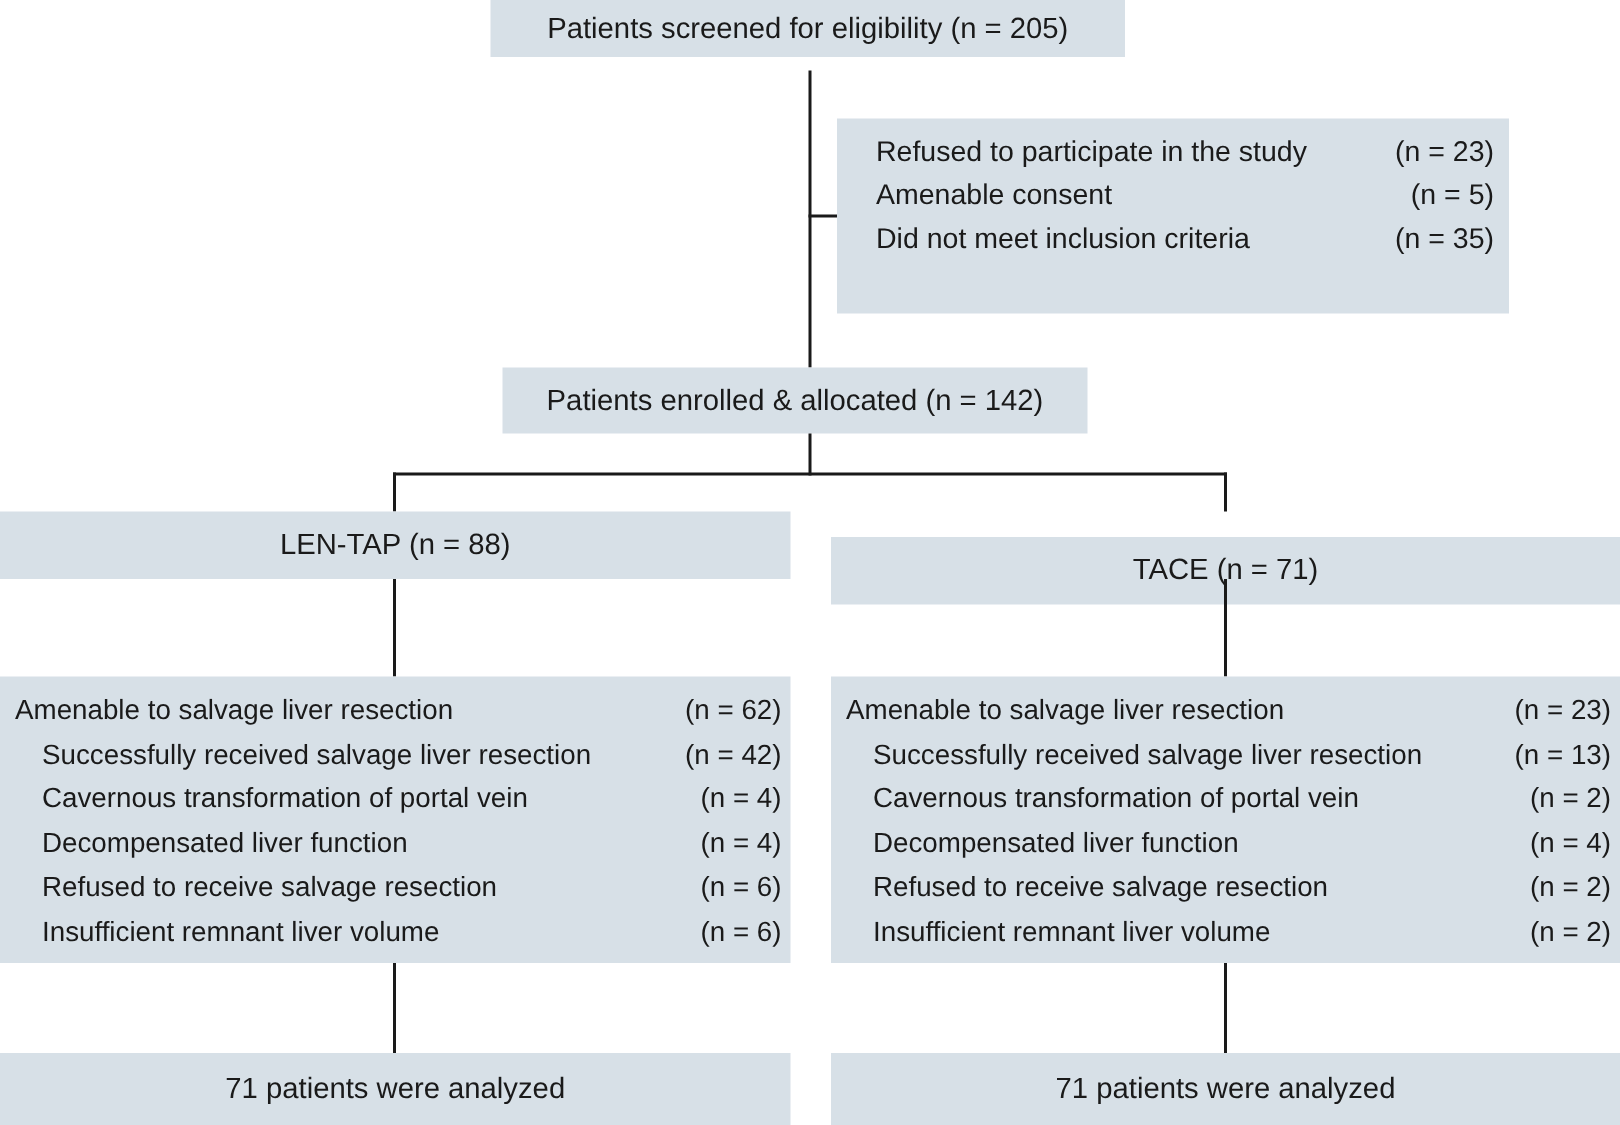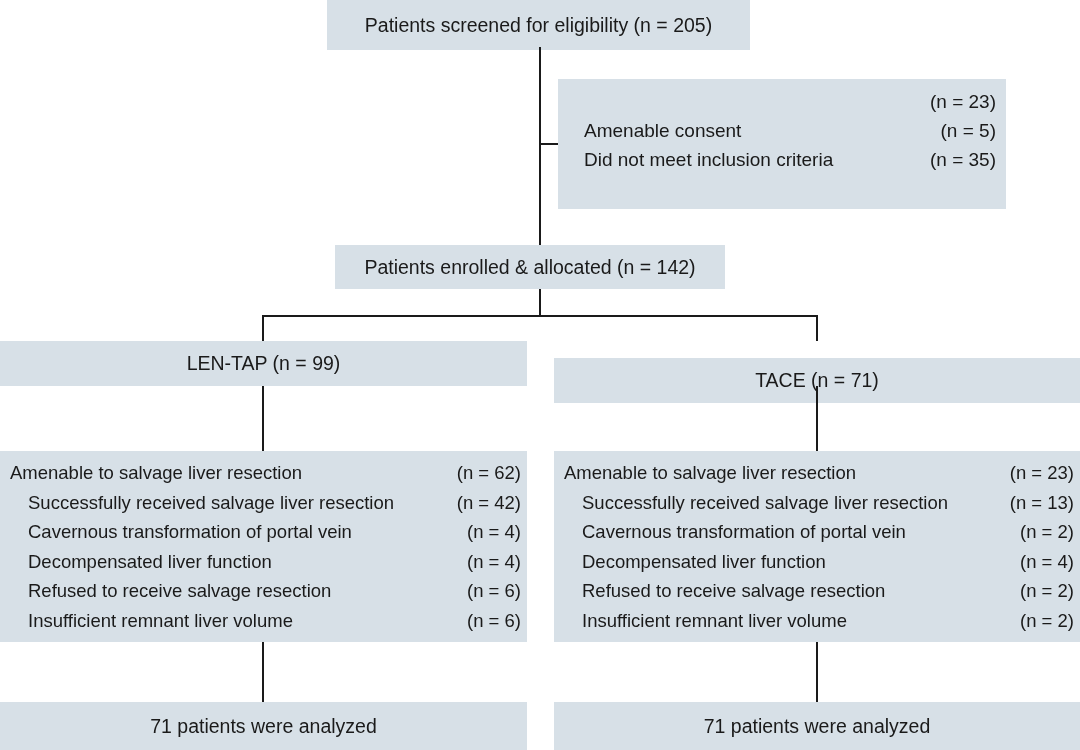--- a/index.html
+++ b/index.html
@@ -29,21 +29,21 @@
   }
   .connector {
     position: absolute;
     background: #1a1a1a;
   }
   .v-line { width: 2px; }
   .h-line { height: 2px; }
 
   
   #box-screened {
-    left: 327px; top: 0px; width: 423px; height: 50px;
+    left: 327px; top: 0px; width: 423px; height: 38px;
   }
   
   #box-excluded {
     left: 558px; top: 79px; width: 448px; height: 130px;
     padding: 8px 10px 6px 10px;
     font-size: 19px;
   }
   .excl-head {
     padding-left: 2px;
     line-height: 29px;
@@ -108,20 +108,21 @@
     <span>Patients screened for eligibility  (n = 205)</span>
   </div>
 
   <div class="connector v-line" style="left:539px; top:47px; height:198px;"></div>
 
   <div class="connector h-line" style="left:539px; top:143px; width:21px;"></div>
 
   <div class="box" id="box-excluded">
 
     <div class="excl-row">
+      <span class="lbl">Refused to participate in the study</span>
       <span class="num">(n = 23)</span>
     </div>
     <div class="excl-row">
       <span class="lbl">Amenable consent</span>
       <span class="num">(n = 5)</span>
     </div>
     <div class="excl-row">
       <span class="lbl">Did not meet inclusion criteria</span>
       <span class="num">(n = 35)</span>
     </div>
@@ -130,21 +131,21 @@
   <div class="box box-center" id="box-enrolled">
     <span>Patients enrolled &amp; allocated (n = 142)</span>
   </div>
 
   <div class="connector v-line" style="left:539px; top:289px; height:28px;"></div>
   <div class="connector h-line" style="left:262px; top:315px; width:556px;"></div>
   <div class="connector v-line" style="left:262px; top:315px; height:26px;"></div>
   <div class="connector v-line" style="left:816px; top:315px; height:26px;"></div>
 
   <div class="box box-center" id="box-arm-left">
-    <span>LEN-TAP  (n = 99)</span>
+    <span>LEN-TAP  (n = 88)</span>
   </div>
   <div class="box box-center" id="box-arm-right">
     <span>TACE  (n = 71)</span>
   </div>
 
   <div class="connector v-line" style="left:262px; top:386px; height:65px;"></div>
   <div class="connector v-line" style="left:816px; top:386px; height:65px;"></div>
 
   <div class="box detail-box" id="box-detail-left">
     <div class="detail-row lead">

